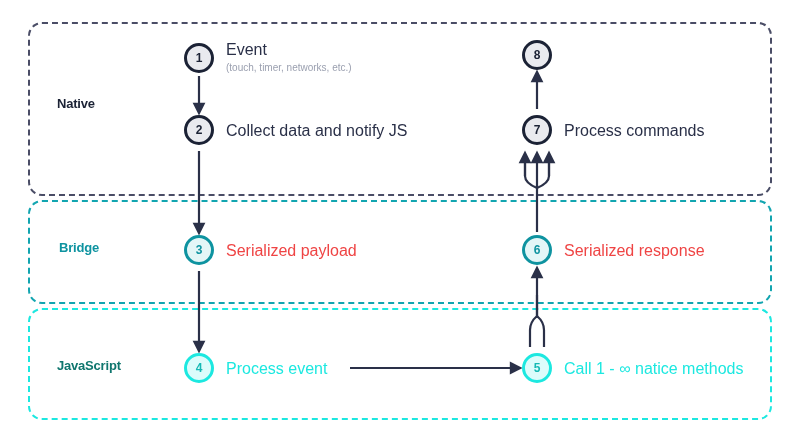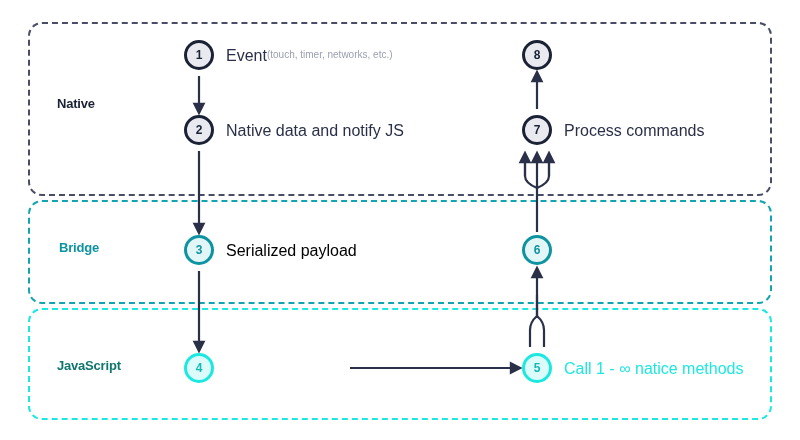--- a/index.html
+++ b/index.html
@@ -71,42 +71,42 @@
     font-weight: bold;
     display: flex;
     align-items: center;
     justify-content: center;
     box-sizing: border-box;
     flex: 0 0 auto;
   }
   .step-text {
     margin-left: 12px;
     display: flex;
-    flex-direction: row;
+    flex-direction: column;
     justify-content: center;
   }
   .step-label {
     font-size: 16px;
     color: #2a3048;
     line-height: 19px;
   }
   .step-sub {
     font-size: 10px;
     color: #9ba0b0;
     line-height: 16px;
     margin-top: 1px;
   }
 
   
   .step.bridge .bullet {
     border-color: #0e93a0;
     background: #e3f6f7;
     color: #0e93a0;
   }
-  .step.bridge .step-label { color: #000000; text-align: right; }
+  .step.bridge .step-label { color: #ef4444; text-align: right; }
 
   
   .step.js .bullet {
     border-color: #1ce8e0;
     background: #dcfcfb;
     color: #15b9b4;
   }
   .step.js .step-label { color: #1ce8e0; }
 
   
@@ -177,44 +177,50 @@
     <div class="bullet">1</div>
     <div class="step-text">
       <div class="step-label">Event</div>
       <div class="step-sub">(touch, timer, networks, etc.)</div>
     </div>
   </div>
 
   <div class="step native" id="step-2">
     <div class="bullet">2</div>
     <div class="step-text">
-      <div class="step-label">Native data and notify JS</div>
+      <div class="step-label">Collect data and notify JS</div>
     </div>
   </div>
 
   <div class="step bridge" id="step-3">
     <div class="bullet">3</div>
     <div class="step-text">
       <div class="step-label">Serialized payload</div>
     </div>
   </div>
 
   <div class="step js" id="step-4">
     <div class="bullet">4</div>
+    <div class="step-text">
+      <div class="step-label">Process event</div>
+    </div>
   </div>
 
   <div class="step js" id="step-5">
     <div class="bullet">5</div>
     <div class="step-text">
       <div class="step-label">Call 1 - ∞ natice methods</div>
     </div>
   </div>
 
   <div class="step bridge" id="step-6">
     <div class="bullet">6</div>
+    <div class="step-text">
+      <div class="step-label">Serialized response</div>
+    </div>
   </div>
 
   <div class="step native" id="step-7">
     <div class="bullet">7</div>
     <div class="step-text">
       <div class="step-label">Process commands</div>
     </div>
   </div>
 
   <div class="step native" id="step-8">

